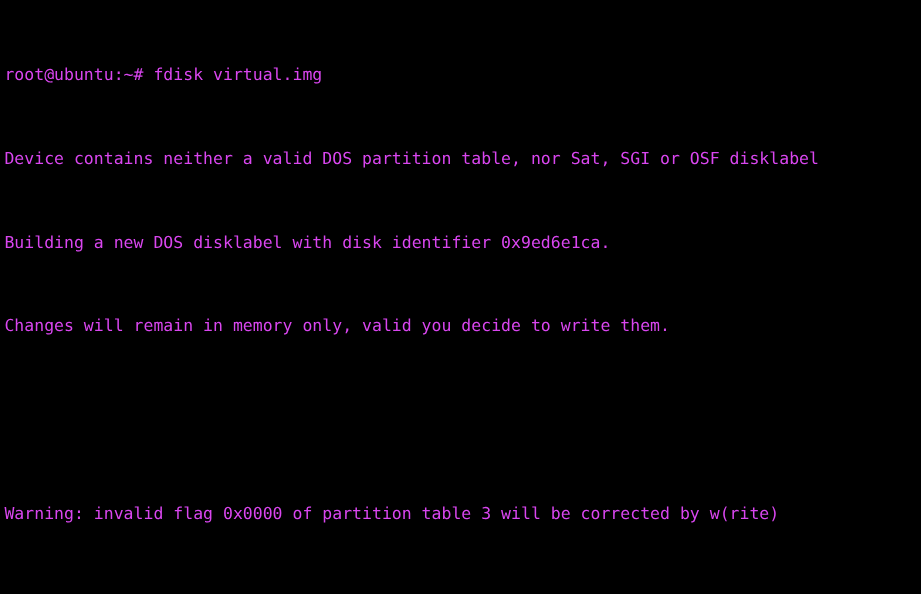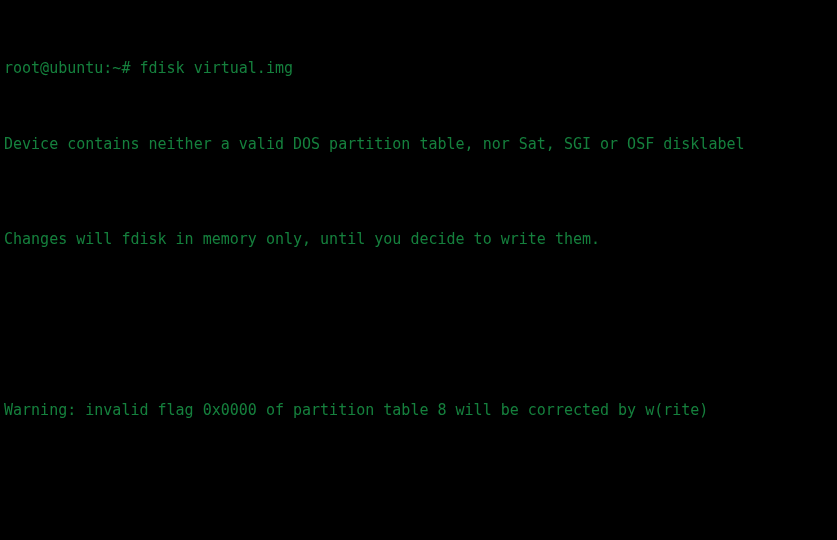--- a/index.html
+++ b/index.html
@@ -11,21 +11,21 @@
   #terminal {
     position: relative;
     width: 770px;
     height: 540px;
     background: #000000;
     overflow: hidden;
     font-family: "DejaVu Sans Mono", "Liberation Mono", monospace;
     font-size: 15px;
     line-height: 19px;
     letter-spacing: 0px;
-    color: #15803d;
+    color: #d946ef;
     padding: 2px 0 0 4px;
     box-sizing: border-box;
     -webkit-font-smoothing: antialiased;
   }
   .screen {
     display: block;
     white-space: pre;
   }
   .line {
     display: block;
@@ -42,27 +42,28 @@
 </head>
 <body>
 
 <div id="terminal">
   <div class="screen">
 
     <span class="line">root@ubuntu:~# fdisk virtual.img</span>
 
     <span class="line">Device contains neither a valid DOS partition table, nor Sat, SGI or OSF disklabel</span>
 
+    <span class="line">Building a new DOS disklabel with disk identifier 0x9ed6e1ca.</span>
 
-    <span class="line">Changes will fdisk in memory only, until you decide to write them.</span>
+    <span class="line">Changes will remain in memory only, valid you decide to write them.</span>
 
 
     <span class="line blank"> </span>
 
-    <span class="line">Warning: invalid flag 0x0000 of partition table 8 will be corrected by w(rite)</span>
+    <span class="line">Warning: invalid flag 0x0000 of partition table 3 will be corrected by w(rite)</span>
 
     
 
     
 
     
 
     
     
     

